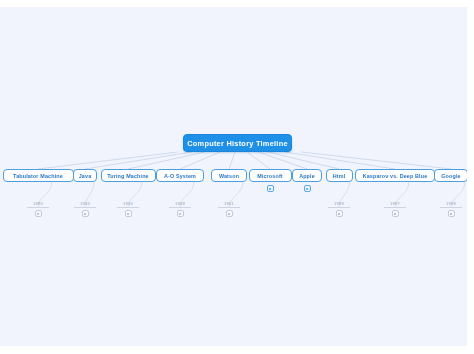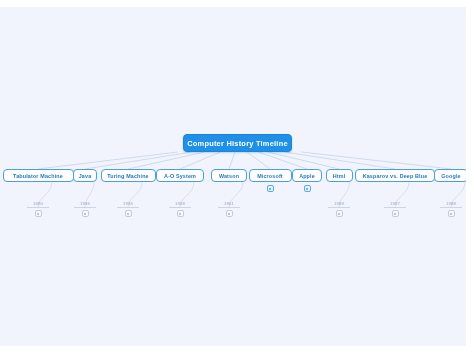--- a/index.html
+++ b/index.html
@@ -19,24 +19,25 @@
     width: 474px;
     height: 354px;
     background: #ffffff;
   }
 
   
   #canvas {
     position: absolute;
     left: 0;
     top: 7px;
-    width: 466px;
+    width: 422px;
     height: 339px;
     background: #f1f4fc;
     overflow: hidden;
+    padding-left: 45px;
   }
 
   #edges {
     position: absolute;
     left: 0;
     top: 0;
     width: 474px;
     height: 339px;
     pointer-events: none;
   }

